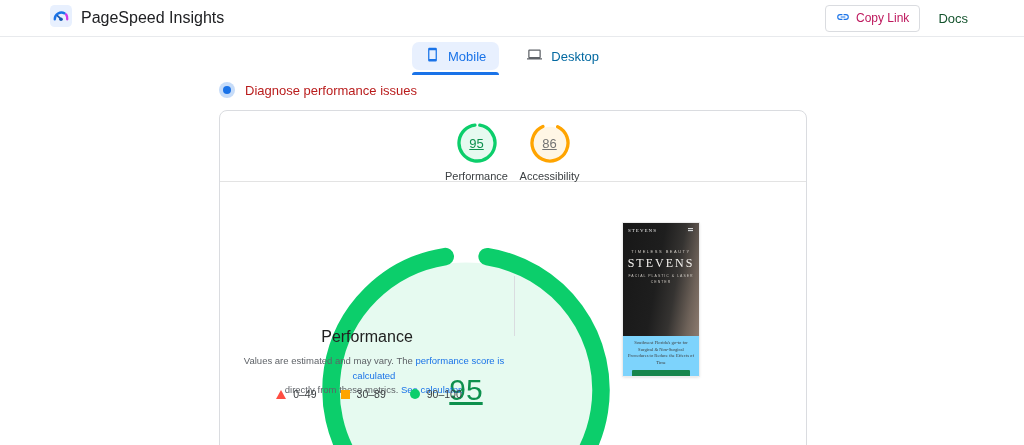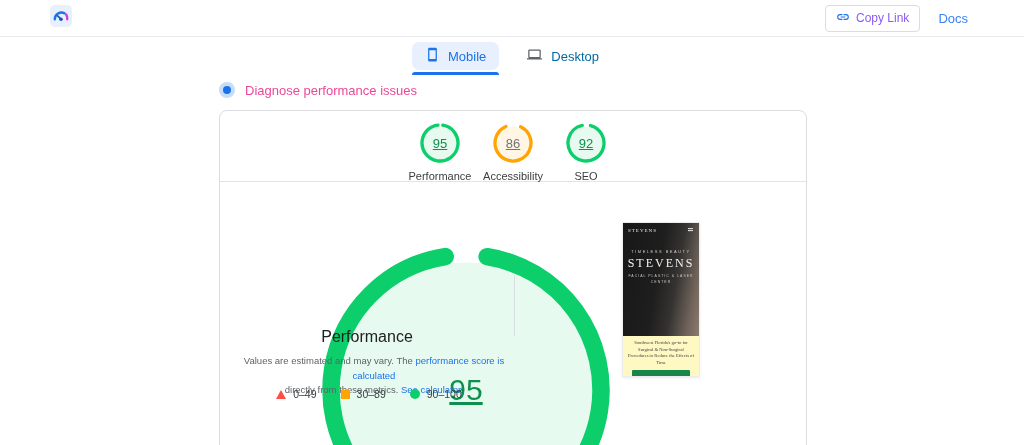--- a/index.html
+++ b/index.html
@@ -7,38 +7,38 @@
   .page{position:relative;width:1024px;height:445px;overflow:hidden;background:#fff;
         font-family:"Liberation Sans","DejaVu Sans",sans-serif;color:#202124;}
 
   
   .header{position:absolute;top:0;left:0;right:0;height:37px;display:flex;align-items:center;
           justify-content:space-between;padding:0 56px 0 50px;border-bottom:1px solid #e8eaed;background:#fff;}
   .brand{display:flex;align-items:center;gap:9px;}
   .brand-title{font-size:16px;color:#202124;}
   .header-right{display:flex;align-items:center;gap:18px;}
   .copy-link-btn{display:flex;align-items:center;gap:6px;border:1px solid #dadce0;border-radius:4px;
-                 padding:4px 10px;color:#8b5cf6;font-size:12px;font-weight:500;background:#fff;cursor:pointer;}
-  .docs-link{color:#3b82f6;font-size:13px;font-weight:500;text-decoration:none;cursor:pointer;}
+                 padding:4px 10px;color:#be185d;font-size:12px;font-weight:500;background:#fff;cursor:pointer;}
+  .docs-link{color:#14532d;font-size:13px;font-weight:500;text-decoration:none;cursor:pointer;}
 
   
   .tabs{position:absolute;top:42px;left:0;right:0;display:flex;justify-content:center;gap:14px;}
   .tab{position:relative;display:flex;align-items:center;gap:8px;padding:5px 13px;font-size:13px;
        font-weight:500;border-radius:7px;cursor:pointer;}
   .tab.active{background:#e8f0fe;color:#1a73e8;}
   .tab.active::after{content:"";position:absolute;left:0;right:0;bottom:-5px;height:3px;
                      background:#1a73e8;border-radius:3px 3px 0 0;}
   .tab.inactive{color:#0369a1;}
 
   
   .diagnose{position:absolute;top:82px;left:219px;display:flex;align-items:center;gap:10px;cursor:pointer;}
   .pulse-dot{width:16px;height:16px;border-radius:50%;background:rgba(26,115,232,.25);
              display:flex;align-items:center;justify-content:center;}
   .pulse-dot-inner{width:8px;height:8px;border-radius:50%;background:#1a73e8;}
-  .diagnose-label{font-size:13px;color:#ec4899;}
+  .diagnose-label{font-size:13px;color:#b91c1c;}
 
   
   .card{position:absolute;left:219px;top:110px;width:588px;height:400px;border:1px solid #dadce0;
         border-radius:8px;background:#fff;}
 
   
   .gauges-row{display:flex;justify-content:center;padding-top:12px;height:70px;}
   .gauge-item{width:73px;display:flex;flex-direction:column;align-items:center;text-decoration:none;cursor:pointer;}
   .gauge{position:relative;}
   .gauge-small{width:40px;height:40px;}
@@ -61,21 +61,21 @@
   .disclaimer .dlink{color:#1a73e8;cursor:pointer;}
   .legend{position:absolute;left:2px;top:206px;width:294px;display:flex;justify-content:center;gap:24px;align-items:center;}
   .legend-item{display:flex;align-items:center;gap:7px;font-size:10.5px;color:#3c4043;}
   .shape-triangle{width:0;height:0;border-left:5px solid transparent;border-right:5px solid transparent;
                   border-bottom:9px solid #ff4e42;}
   .shape-square{width:9px;height:9px;background:#ffa400;}
   .shape-circle{width:10px;height:10px;border-radius:50%;background:#0cce6b;}
   .v-divider{position:absolute;left:294px;top:94px;height:60px;width:1px;background:#dadce0;}
 
   
-  .thumb{position:absolute;left:403px;top:41px;width:76px;height:153px;background:#fef9c3;
+  .thumb{position:absolute;left:403px;top:41px;width:76px;height:153px;background:#7dd3fc;
          box-shadow:0 0 0 1px #ececec,0 1px 3px rgba(0,0,0,.18);overflow:hidden;}
   .thumb-dark{position:relative;height:113px;color:#fff;
       background:linear-gradient(100deg,#171717 0%,#1e1e1e 45%,#353331 66%,#6e6259 86%,#8d7b6f 100%);}
   .thumb-topbar{display:flex;justify-content:space-between;align-items:center;padding:4px 5px 0 5px;}
   .thumb-logo{font-family:"Liberation Serif",serif;font-size:5px;letter-spacing:1px;color:#e9e9e9;}
   .thumb-menu{width:7px;height:6px;background:#d7d7d7;border-radius:1px;
       background-image:repeating-linear-gradient(#555 0 1px,transparent 1px 2px);background-clip:content-box;padding:1px;}
   .thumb-center{margin-top:16px;text-align:center;}
   .thumb-tagline{font-size:4px;letter-spacing:1.5px;color:#cfcac4;}
   .thumb-brand{font-family:"Liberation Serif",serif;font-size:12px;letter-spacing:2px;color:#f4f2ef;margin-top:2px;}
@@ -93,20 +93,21 @@
     <div class="brand">
       <span>
         <svg width="22" height="22" viewBox="0 0 24 24">
           <rect width="24" height="24" rx="5" fill="#e8f0fe"></rect>
           <path d="M5.2 15.5 A7.3 7.3 0 0 1 15.9 9.1" stroke="#1a73e8" stroke-width="2.6" fill="none" stroke-linecap="round"></path>
           <path d="M17.6 10.4 A7.3 7.3 0 0 1 18.8 15.5" stroke="#cf3ae8" stroke-width="2.6" fill="none" stroke-linecap="round"></path>
           <circle cx="12" cy="15.5" r="2" fill="#1557b0"></circle>
           <path d="M11.2 14.6 L8.3 11.8" stroke="#1557b0" stroke-width="1.8" stroke-linecap="round"></path>
         </svg>
       </span>
+      <span class="brand-title">PageSpeed Insights</span>
     </div>
     <div class="header-right">
       <button class="copy-link-btn">
         <span>
           <svg width="14" height="14" viewBox="0 0 24 24" fill="#1a73e8">
             <path d="M3.9 12a3.1 3.1 0 0 1 3.1-3.1h4V7H7a5 5 0 0 0 0 10h4v-1.9H7A3.1 3.1 0 0 1 3.9 12zm4.1 1h8v-2H8v2zm9-6h-4v1.9h4a3.1 3.1 0 1 1 0 6.2h-4V17h4a5 5 0 0 0 0-10z"></path>
           </svg>
         </span>
         <span>Copy Link</span>
       </button>
@@ -155,30 +156,20 @@
       </a>
       <a class="gauge-item">
         <span class="gauge gauge-small">
           <svg viewBox="0 0 120 120">
               <circle class="gauge-fill" cx="60" cy="60" r="49" fill="#ffa4001a"></circle>
               <circle class="arc" cx="60" cy="60" r="54" fill="none" stroke-linecap="round" stroke="#ffa400" stroke-dasharray="291.79112566541994 339.29200658769764" transform="rotate(-64.8 60 60)"></circle>
             </svg>
           <span class="gauge-num" style="color: #737373;">86</span>
         </span>
         <span class="gauge-label">Accessibility</span>
-      </a>
-      <a class="gauge-item">
-        <span class="gauge gauge-small">
-          <svg viewBox="0 0 120 120">
-              <circle class="gauge-fill" cx="60" cy="60" r="49" fill="#0cce6b1a"></circle>
-              <circle class="arc" cx="60" cy="60" r="54" fill="none" stroke-linecap="round" stroke="#0cce6b" stroke-dasharray="312.1486460606818 339.29200658769764" transform="rotate(-75.6 60 60)"></circle>
-            </svg>
-          <span class="gauge-num" style="color: rgb(13, 144, 77);">92</span>
-        </span>
-        <span class="gauge-label">SEO</span>
       </a>
     </div>
 
     <div class="card-divider"></div>
 
     <div class="content">
 
       <div class="big-gauge-wrap">
         <span class="gauge gauge-big">
           <svg viewBox="0 0 120 120">

